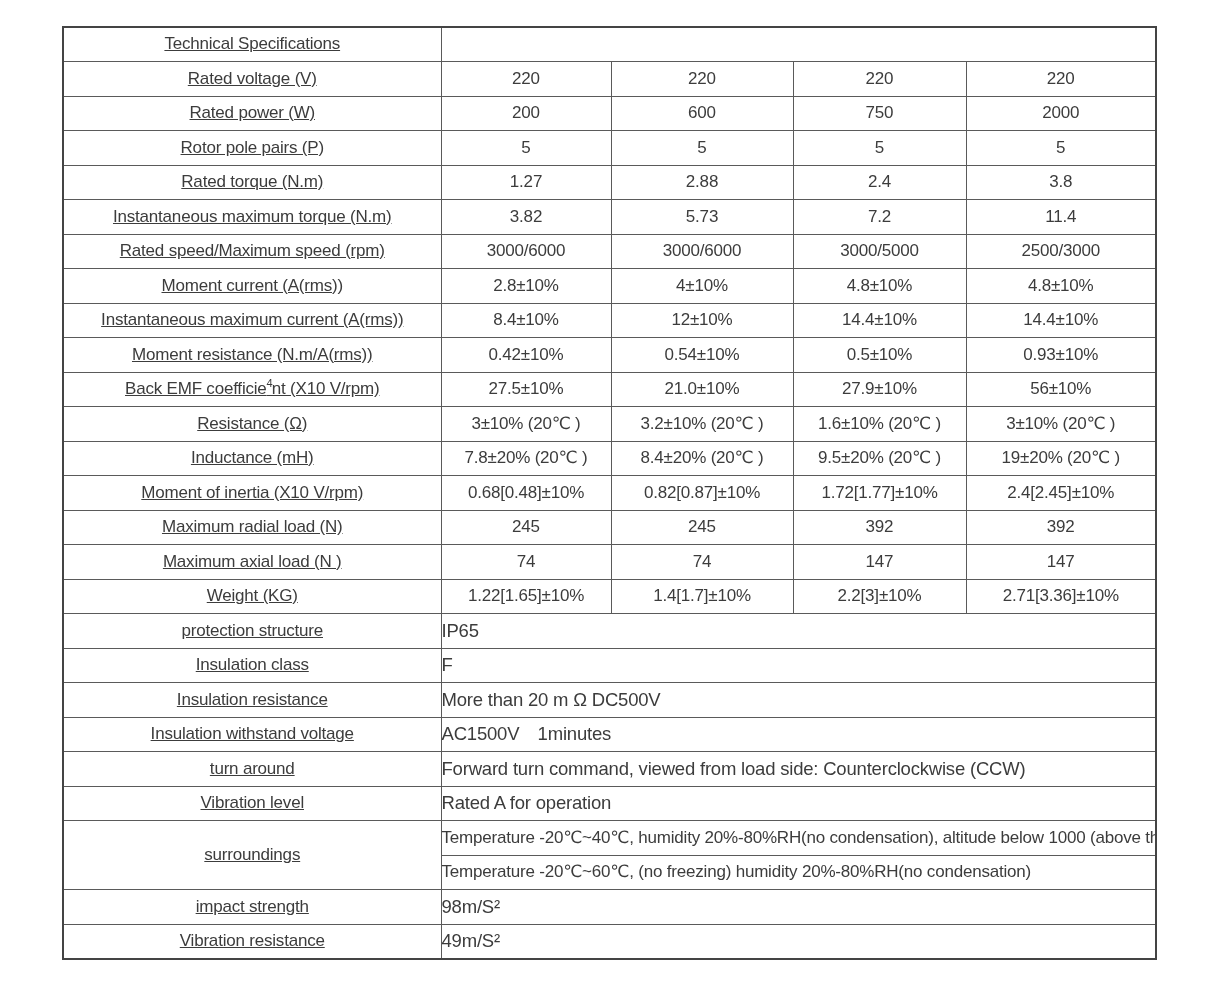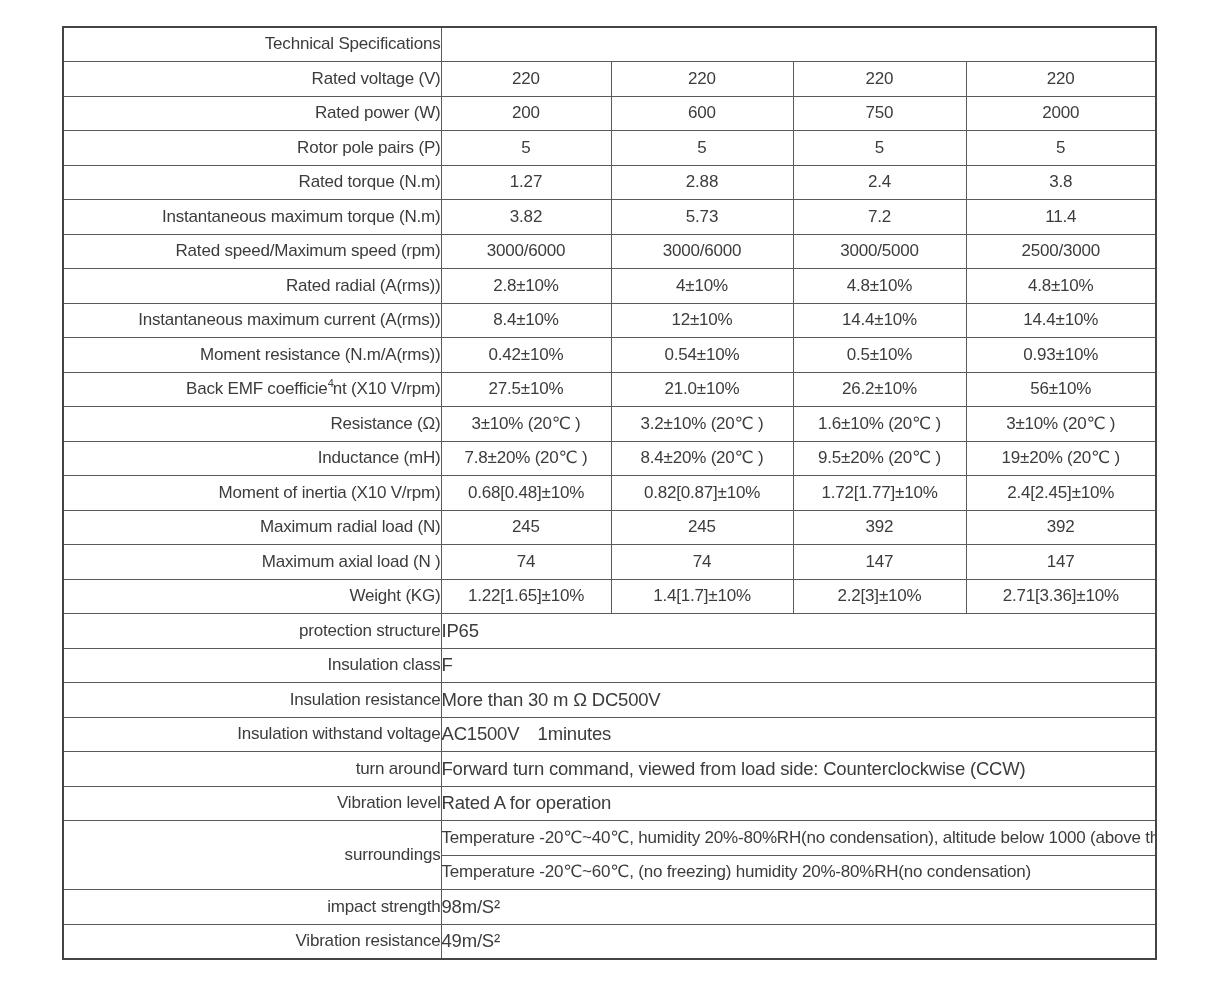--- a/index.html
+++ b/index.html
@@ -29,22 +29,23 @@
     height: 34.5px;
     padding: 0;
     font-size: 17px;
     letter-spacing: -0.2px;
     line-height: 1.2;
     vertical-align: middle;
     overflow: hidden;
     white-space: nowrap;
   }
   td.lbl {
-    text-align: right;
+    text-align: center;
     padding-left: 7px;
+    text-decoration: underline;
   }
   td.val {
     text-align: center;
   }
   td.merged {
     text-align: left;
     padding-left: 8px;
     font-size: 17.5px;
     margin-top: 33px;
   }
@@ -122,21 +123,21 @@
           <td class="val">11.4</td>
         </tr>
         <tr>
           <td class="lbl">Rated speed/Maximum speed (rpm)</td>
           <td class="val">3000/6000</td>
           <td class="val">3000/6000</td>
           <td class="val">3000/5000</td>
           <td class="val">2500/3000</td>
         </tr>
         <tr>
-          <td class="lbl">Rated radial (A(rms))</td>
+          <td class="lbl">Moment current (A(rms))</td>
           <td class="val">2.8±10%</td>
           <td class="val">4±10%</td>
           <td class="val">4.8±10%</td>
           <td class="val">4.8±10%</td>
         </tr>
         <tr>
           <td class="lbl">Instantaneous maximum current (A(rms))</td>
           <td class="val">8.4±10%</td>
           <td class="val">12±10%</td>
           <td class="val">14.4±10%</td>
@@ -146,21 +147,21 @@
           <td class="lbl">Moment resistance (N.m/A(rms))</td>
           <td class="val">0.42±10%</td>
           <td class="val">0.54±10%</td>
           <td class="val">0.5±10%</td>
           <td class="val">0.93±10%</td>
         </tr>
         <tr>
           <td class="lbl"><span>Back EMF coefficie</span><span class="sup4">4</span><span>nt (X10 V/rpm)</span></td>
           <td class="val">27.5±10%</td>
           <td class="val">21.0±10%</td>
-          <td class="val">26.2±10%</td>
+          <td class="val">27.9±10%</td>
           <td class="val">56±10%</td>
         </tr>
         <tr>
           <td class="lbl">Resistance (Ω)</td>
           <td class="val">3±10% (20℃ )</td>
           <td class="val">3.2±10% (20℃ )</td>
           <td class="val">1.6±10% (20℃ )</td>
           <td class="val">3±10% (20℃ )</td>
         </tr>
         <tr>
@@ -201,21 +202,21 @@
         <tr>
           <td class="lbl">protection structure</td>
           <td class="merged big" colspan="4">IP65</td>
         </tr>
         <tr>
           <td class="lbl">Insulation class</td>
           <td class="merged big" colspan="4">F</td>
         </tr>
         <tr>
           <td class="lbl">Insulation resistance</td>
-          <td class="merged big" colspan="4">More than 30 m Ω DC500V</td>
+          <td class="merged big" colspan="4">More than 20 m Ω DC500V</td>
         </tr>
         <tr>
           <td class="lbl">Insulation withstand voltage</td>
           <td class="merged big" colspan="4">AC1500V 1minutes</td>
         </tr>
         <tr>
           <td class="lbl">turn around</td>
           <td class="merged big" colspan="4">Forward turn command, viewed from load side: Counterclockwise (CCW)</td>
         </tr>
         <tr>

